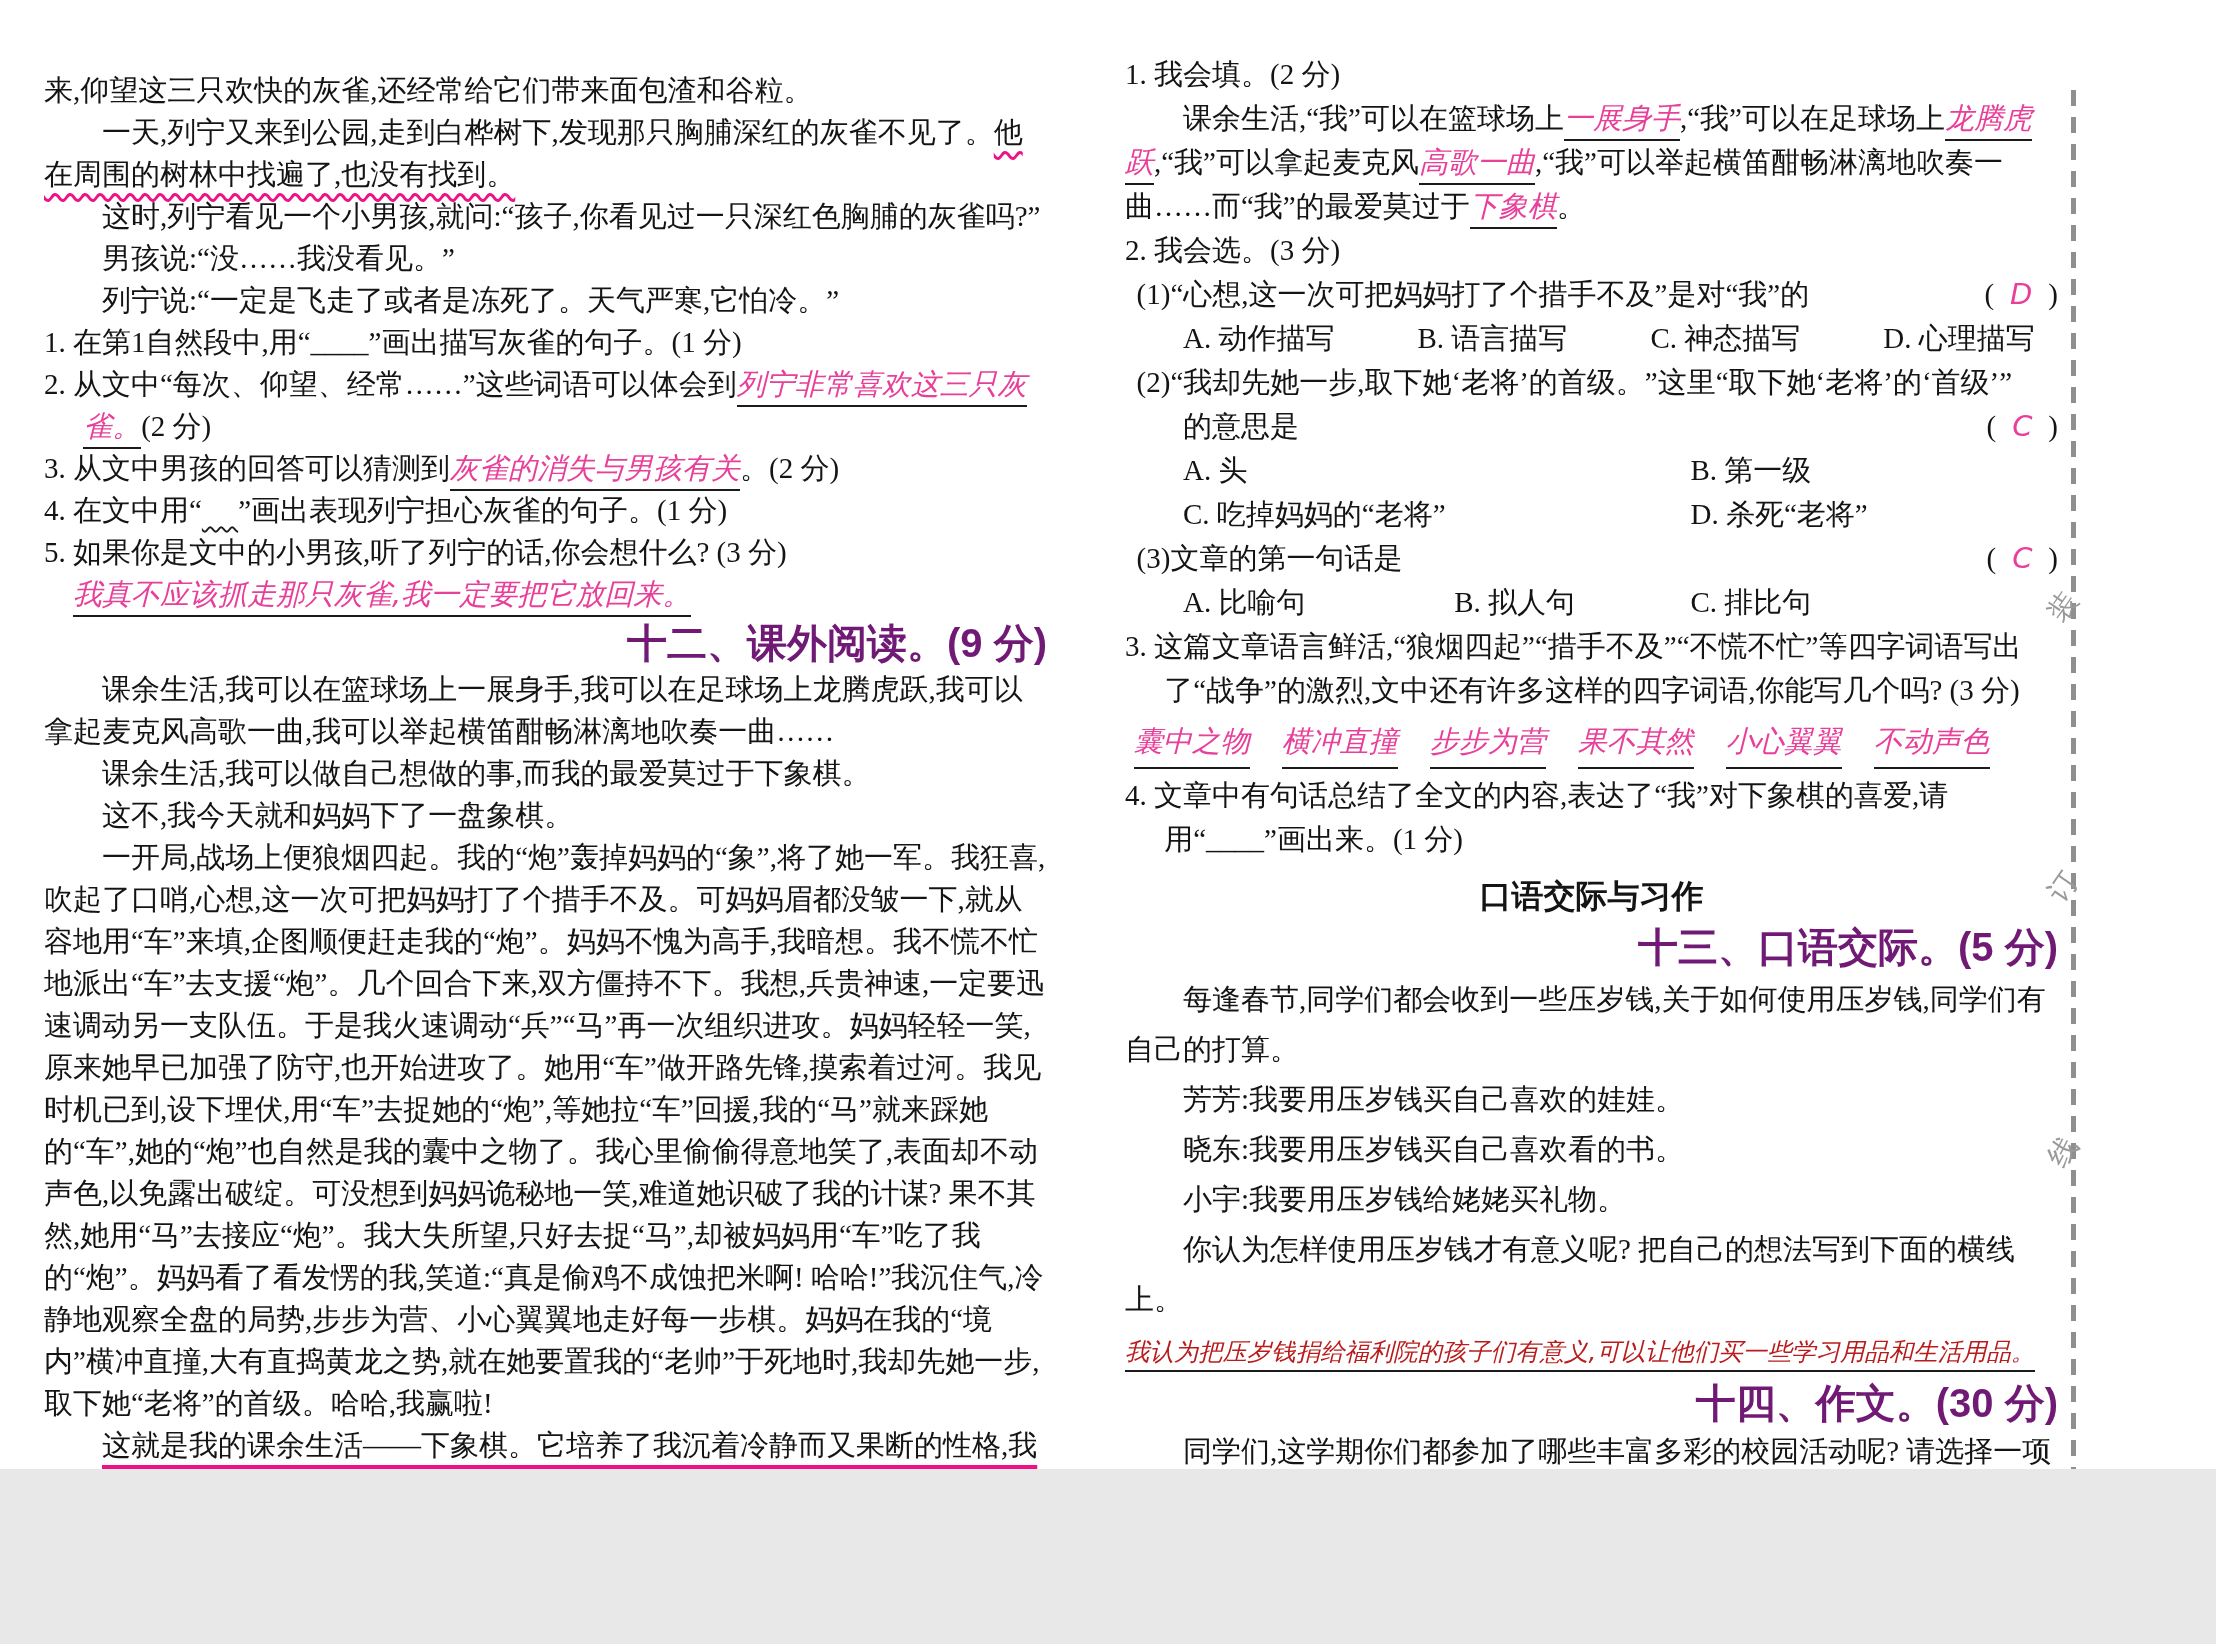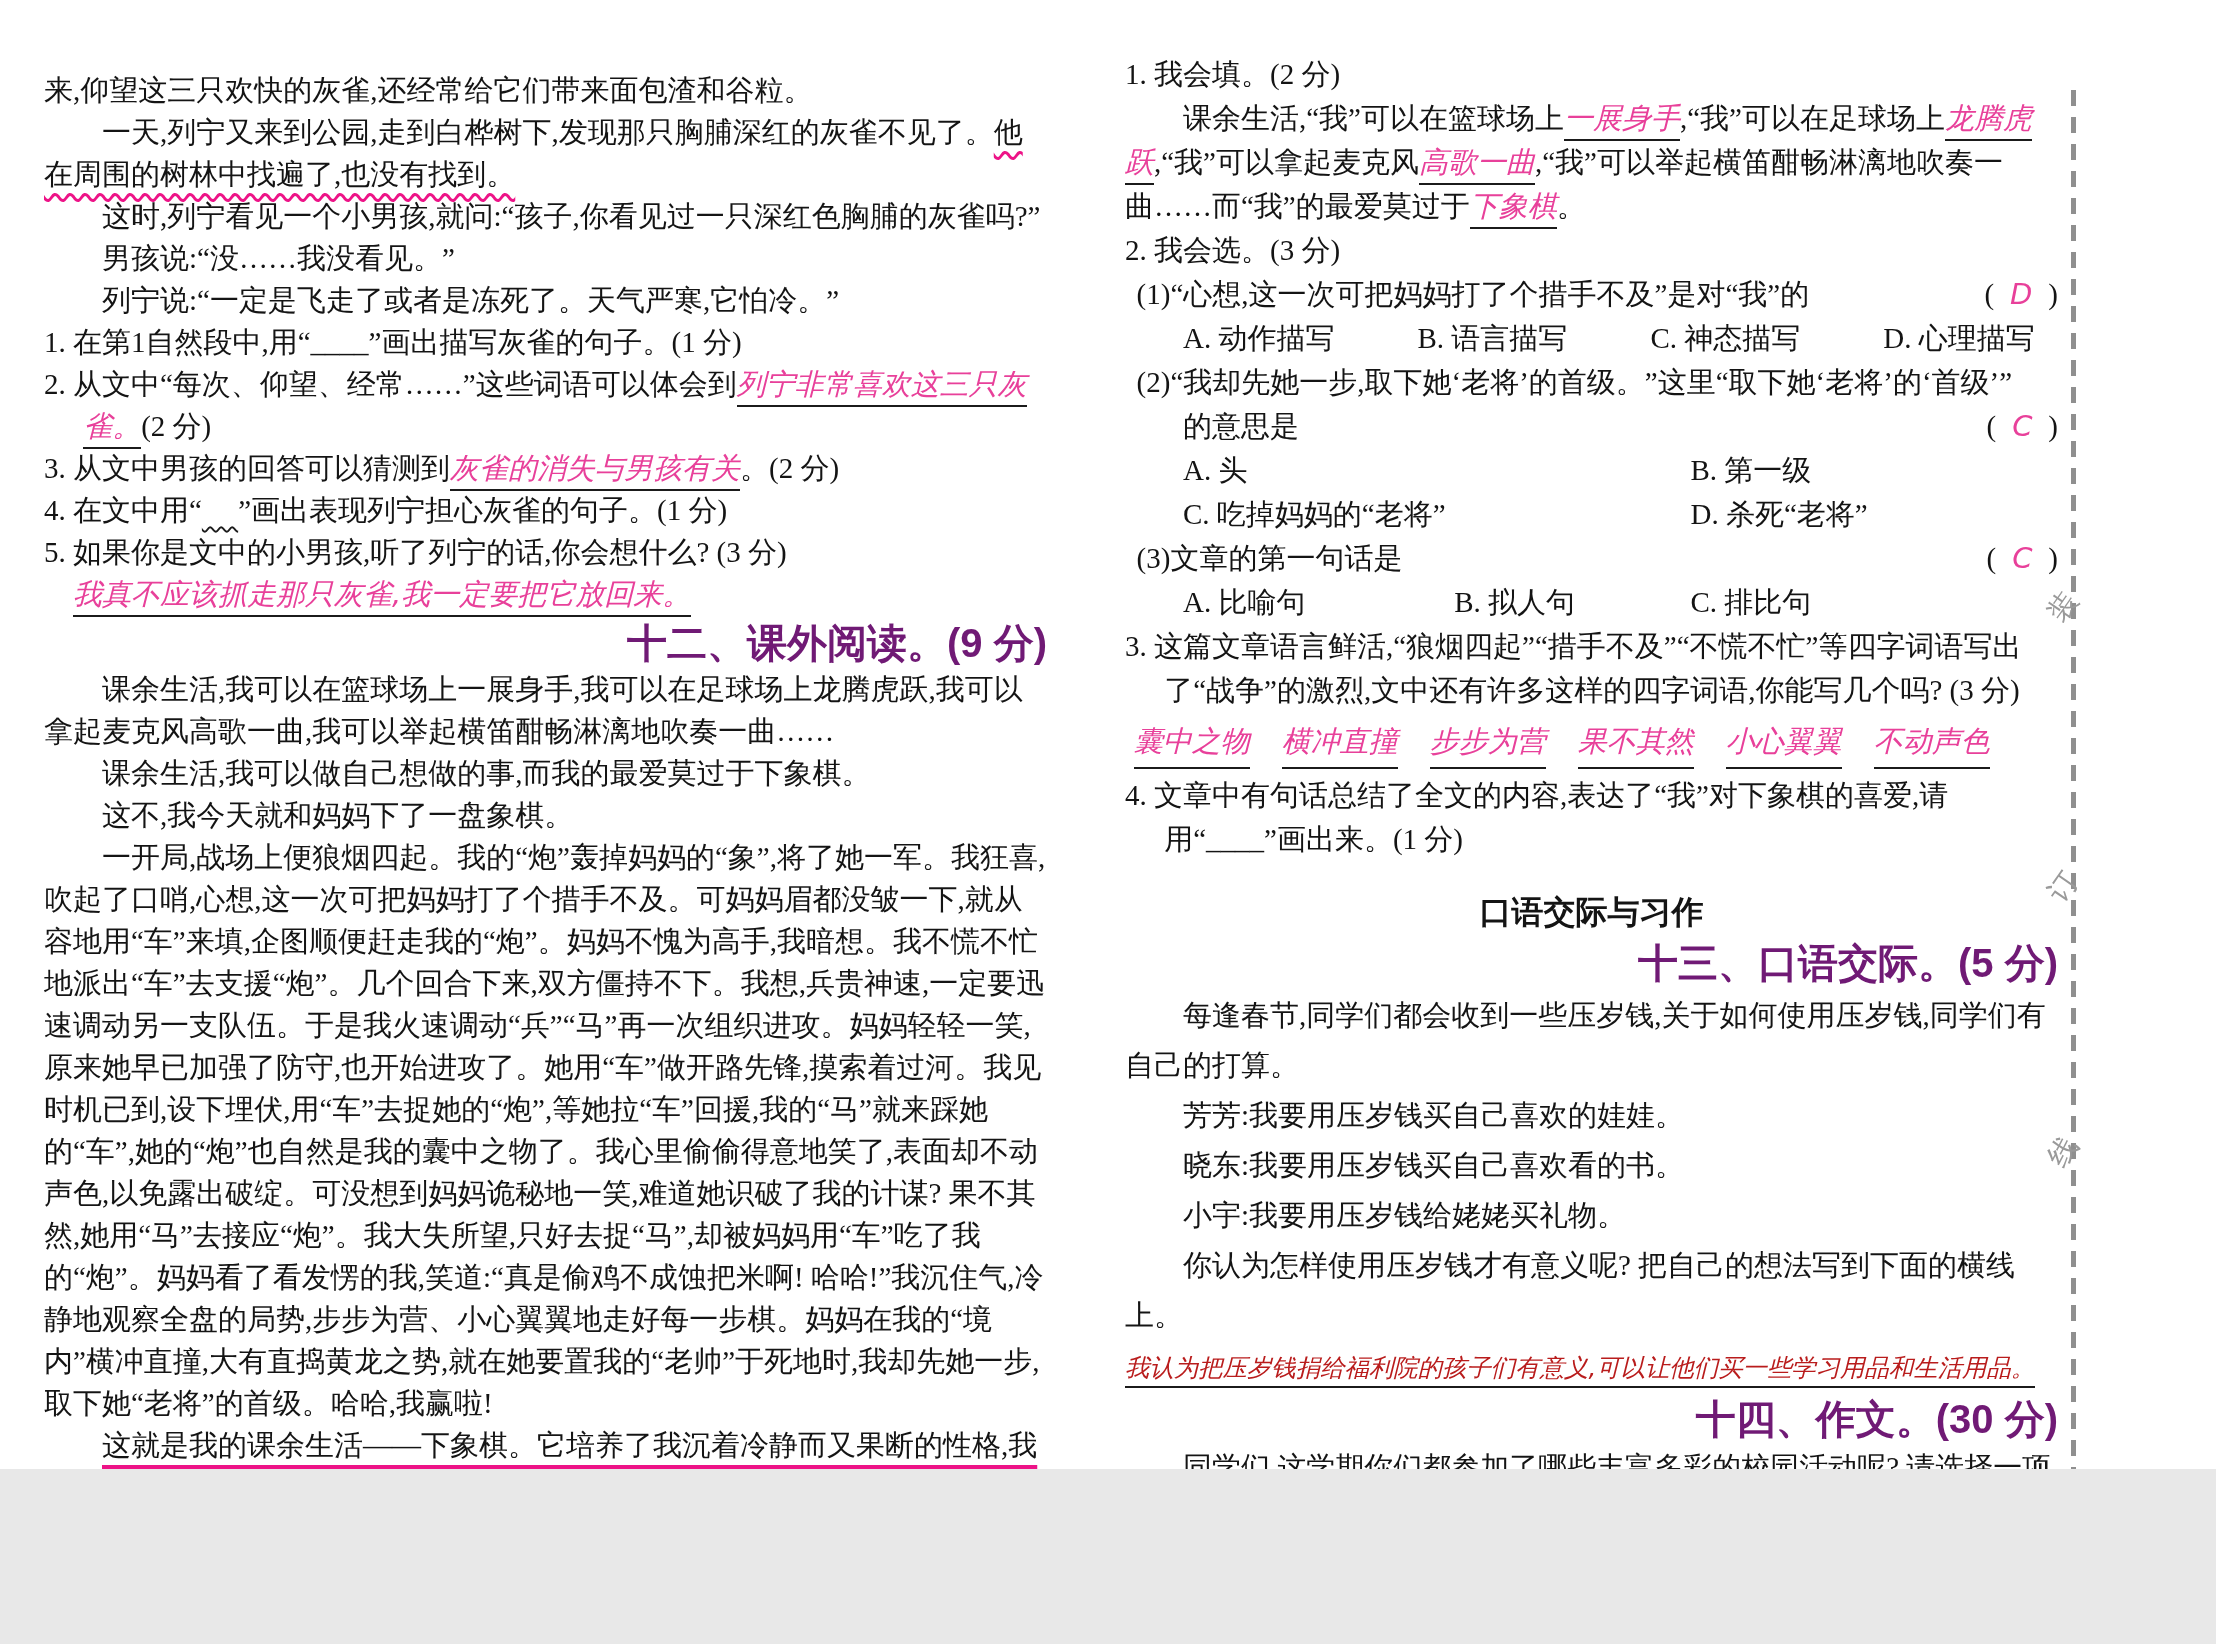--- a/index.html
+++ b/index.html
@@ -27,21 +27,21 @@
   .opt3 .main{display:grid;grid-template-columns:31% 27% 42%;}
   .hwrow{padding-left:0.3em;margin:7.2px 0 4.3px 0;}
   .hwrow .main{display:flex;gap:32px;flex-wrap:wrap;}
   .ansline{padding-left:1em;}
   .hwline{white-space:nowrap;margin:4.3px 0;}
   .t-center{text-align:center;font-weight:bold;font-size:32px;
             font-family:"Liberation Sans","DejaVu Sans",sans-serif;margin:5.7px 0 4.3px 0;}
   .h-pink{color:#701a75;font-weight:bold;font-size:40px;
           font-family:"Liberation Sans","DejaVu Sans",sans-serif;margin:7.2px 0 4.3px 0;text-align:right;}
   .lh70{line-height:50px;}
-  .gap-top{margin-top:29px;}
+  .gap-top{margin-top:13px;}
 
   .seg-n{}
   .seg-bold{font-weight:bold;}
   .seg-pinkhead{}
   .seg-hwu{color:#e8409a;font-family:"DejaVu Sans","Liberation Sans",sans-serif;
            font-style:italic;border-bottom:2.2px solid #1b1b1b;padding-bottom:3.6px;}
   .seg-hwu-sm{color:#b91c1c;font-family:"DejaVu Sans","Liberation Sans",sans-serif;font-style:italic;
            font-size:24.4px;border-bottom:2.2px solid #1b1b1b;padding-bottom:4.3px;}
   .seg-wavy{-webkit-text-decoration:underline wavy #ed1387;text-decoration:underline wavy #ed1387;
             text-decoration-thickness:2.9px;text-underline-offset:9.3px;}

